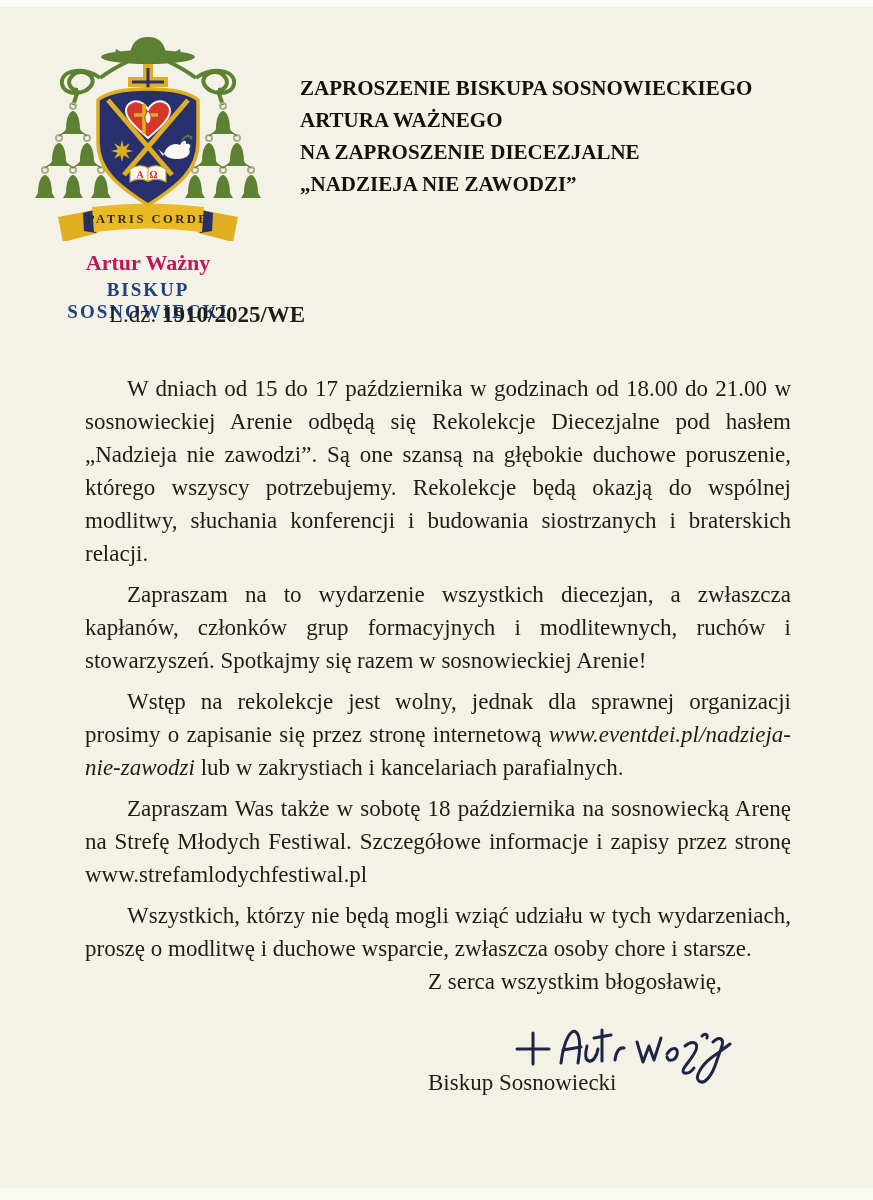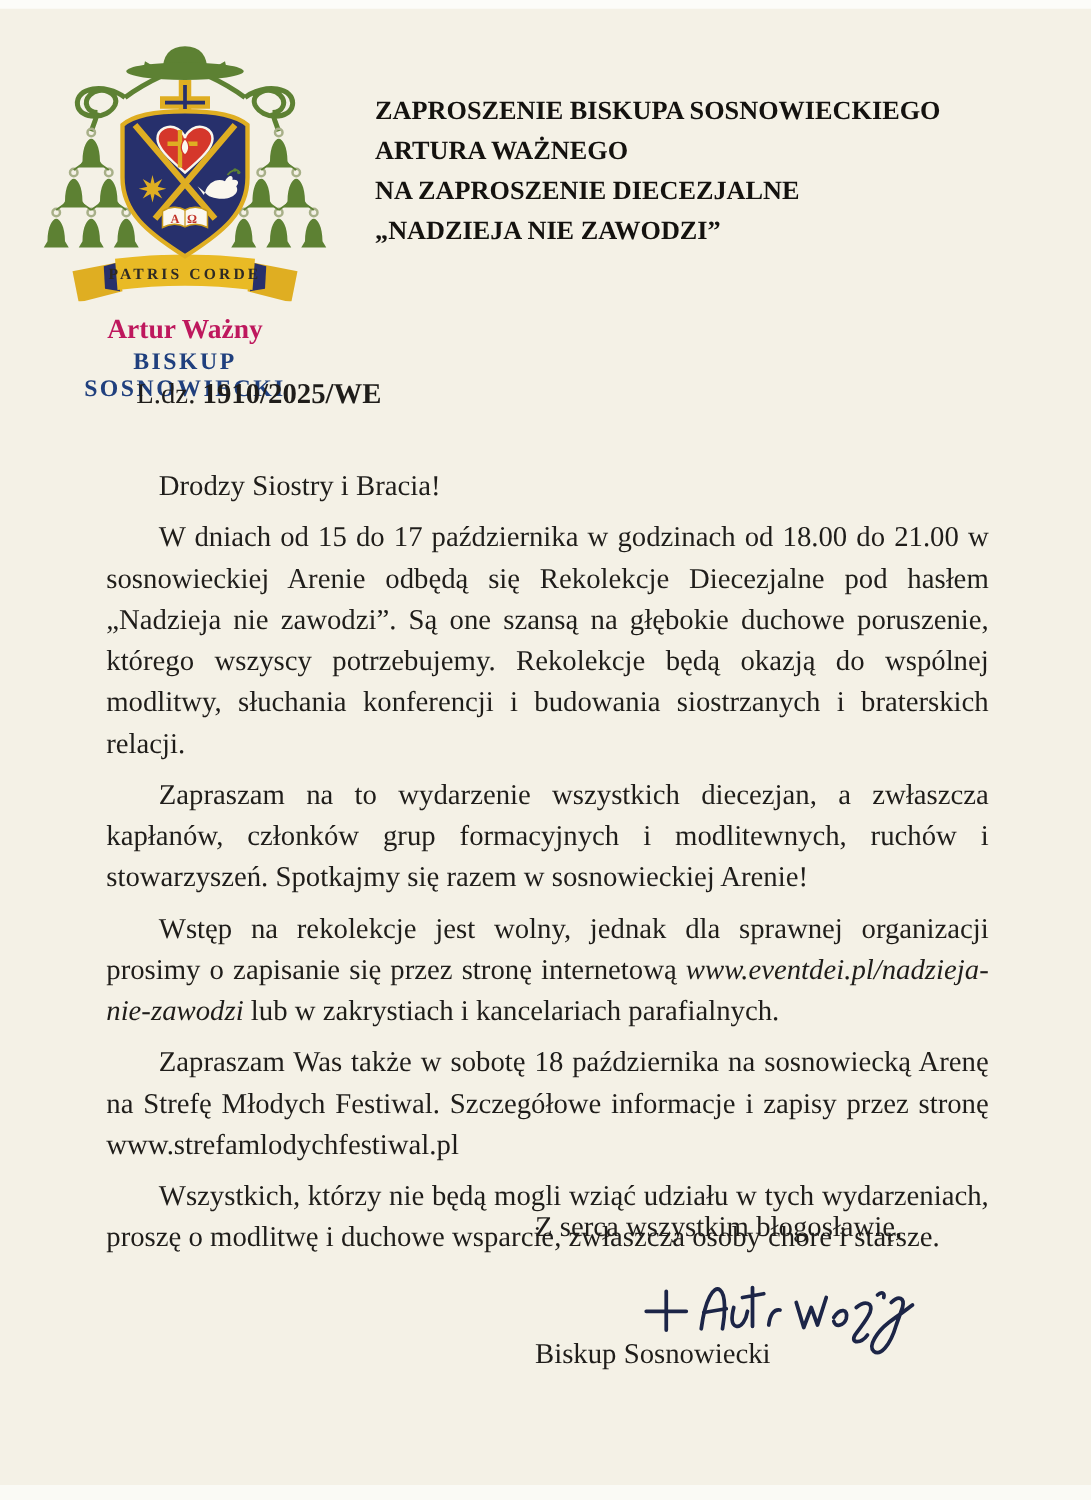--- a/index.html
+++ b/index.html
@@ -160,21 +160,20 @@
     <div>NA ZAPROSZENIE DIECEZJALNE</div>
     <div>„NADZIEJA NIE ZAWODZI”</div>
   </div>
 
   <div class="ref-line">
     <span>L.dz.</span>
     <span class="ref-number">1910/2025/WE</span>
   </div>
 
   <div class="letter-body">
-    <p class="salutation">Drodzy Siostry i Bracia!</p>
     <p>W dniach od 15 do 17 października w godzinach od 18.00 do 21.00 w sosnowieckiej Arenie odbędą się Rekolekcje Diecezjalne pod hasłem „Nadzieja nie zawodzi”. Są one szansą na głębokie duchowe poruszenie, którego wszyscy potrzebujemy. Rekolekcje będą okazją do wspólnej modlitwy, słuchania konferencji i budowania siostrzanych i braterskich relacji.</p>
     <p>Zapraszam na to wydarzenie wszystkich diecezjan, a zwłaszcza kapłanów, członków grup formacyjnych i modlitewnych, ruchów i stowarzyszeń. Spotkajmy się razem w sosnowieckiej Arenie!</p>
     <p><span>Wstęp na rekolekcje jest wolny, jednak dla sprawnej organizacji prosimy o zapisanie się przez stronę internetową </span><span class="url-italic">www.eventdei.pl/nadzieja-nie-zawodzi</span><span> lub w zakrystiach i kancelariach parafialnych.</span></p>
     <p><span>Zapraszam Was także w sobotę 18 października na sosnowiecką Arenę na Strefę Młodych Festiwal. Szczegółowe informacje i zapisy przez stronę </span><span>www.strefamlodychfestiwal.pl</span></p>
     <p>Wszystkich, którzy nie będą mogli wziąć udziału w tych wydarzeniach, proszę o modlitwę i duchowe wsparcie, zwłaszcza osoby chore i starsze.</p>
   </div>
 
   <div class="closing-block">
     <div>Z serca wszystkim błogosławię,</div>
     <svg class="signature-svg" width="250" height="84" viewBox="0 0 250 84">

